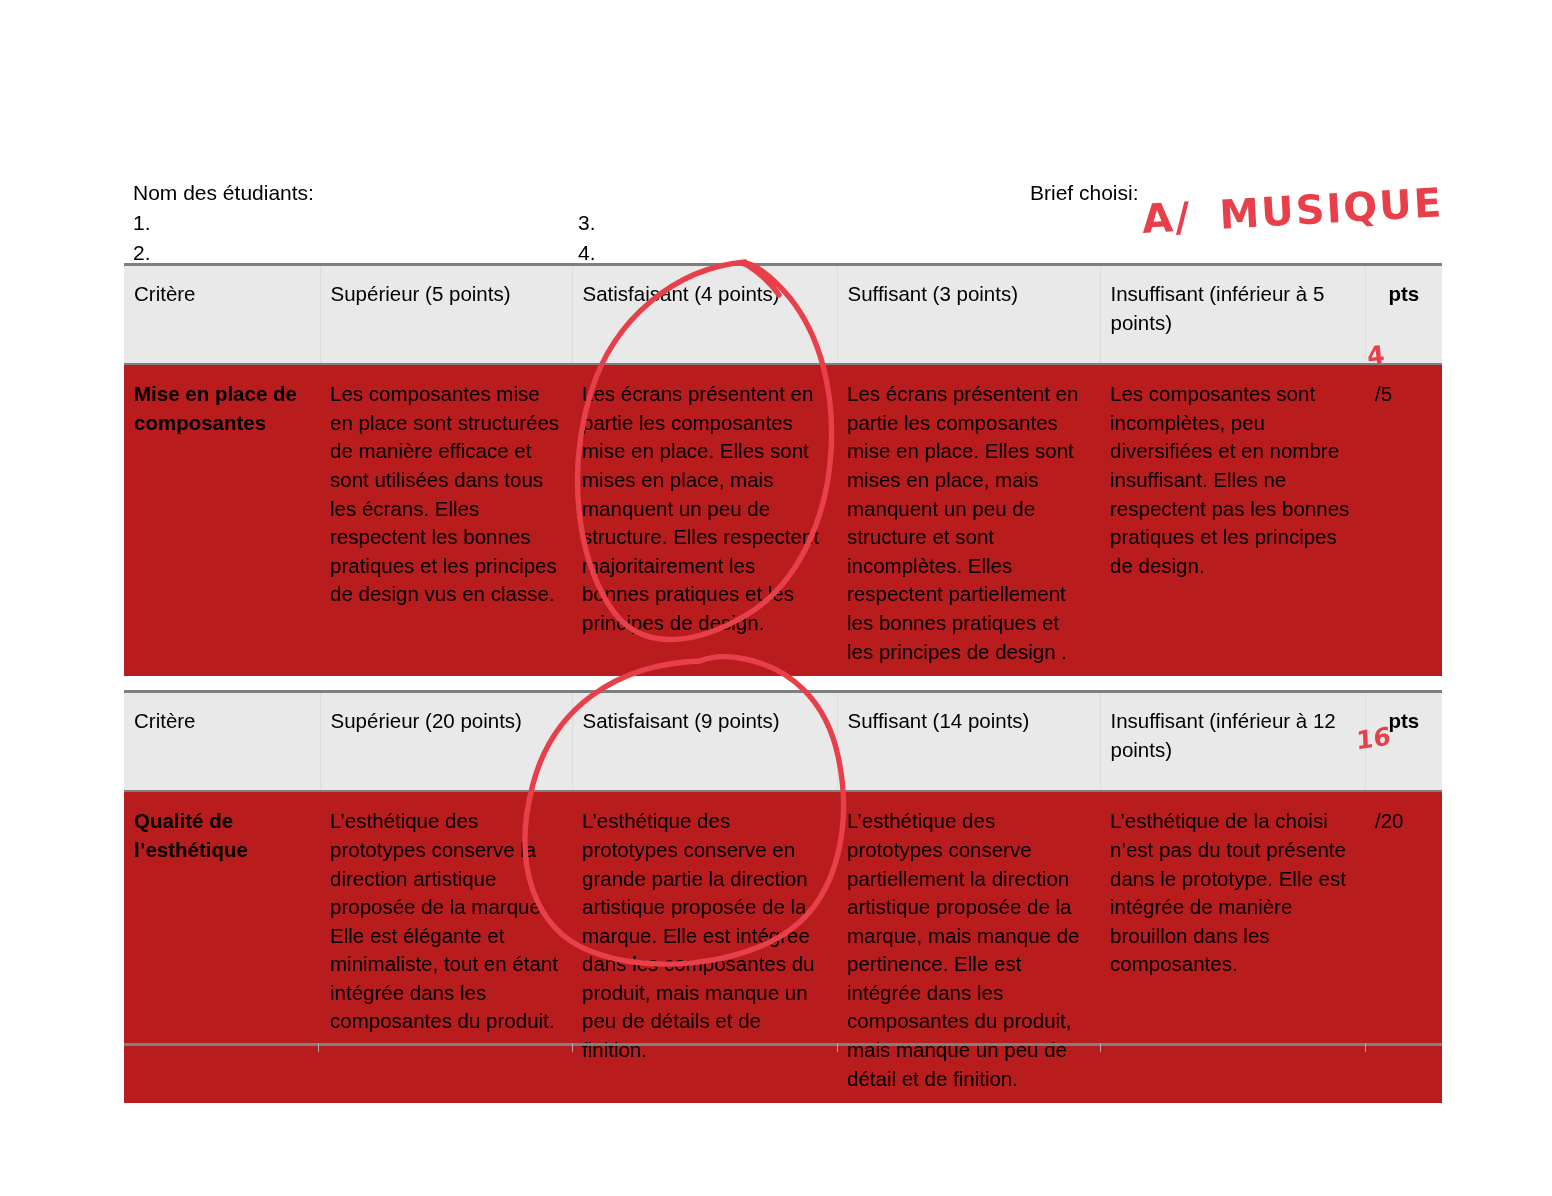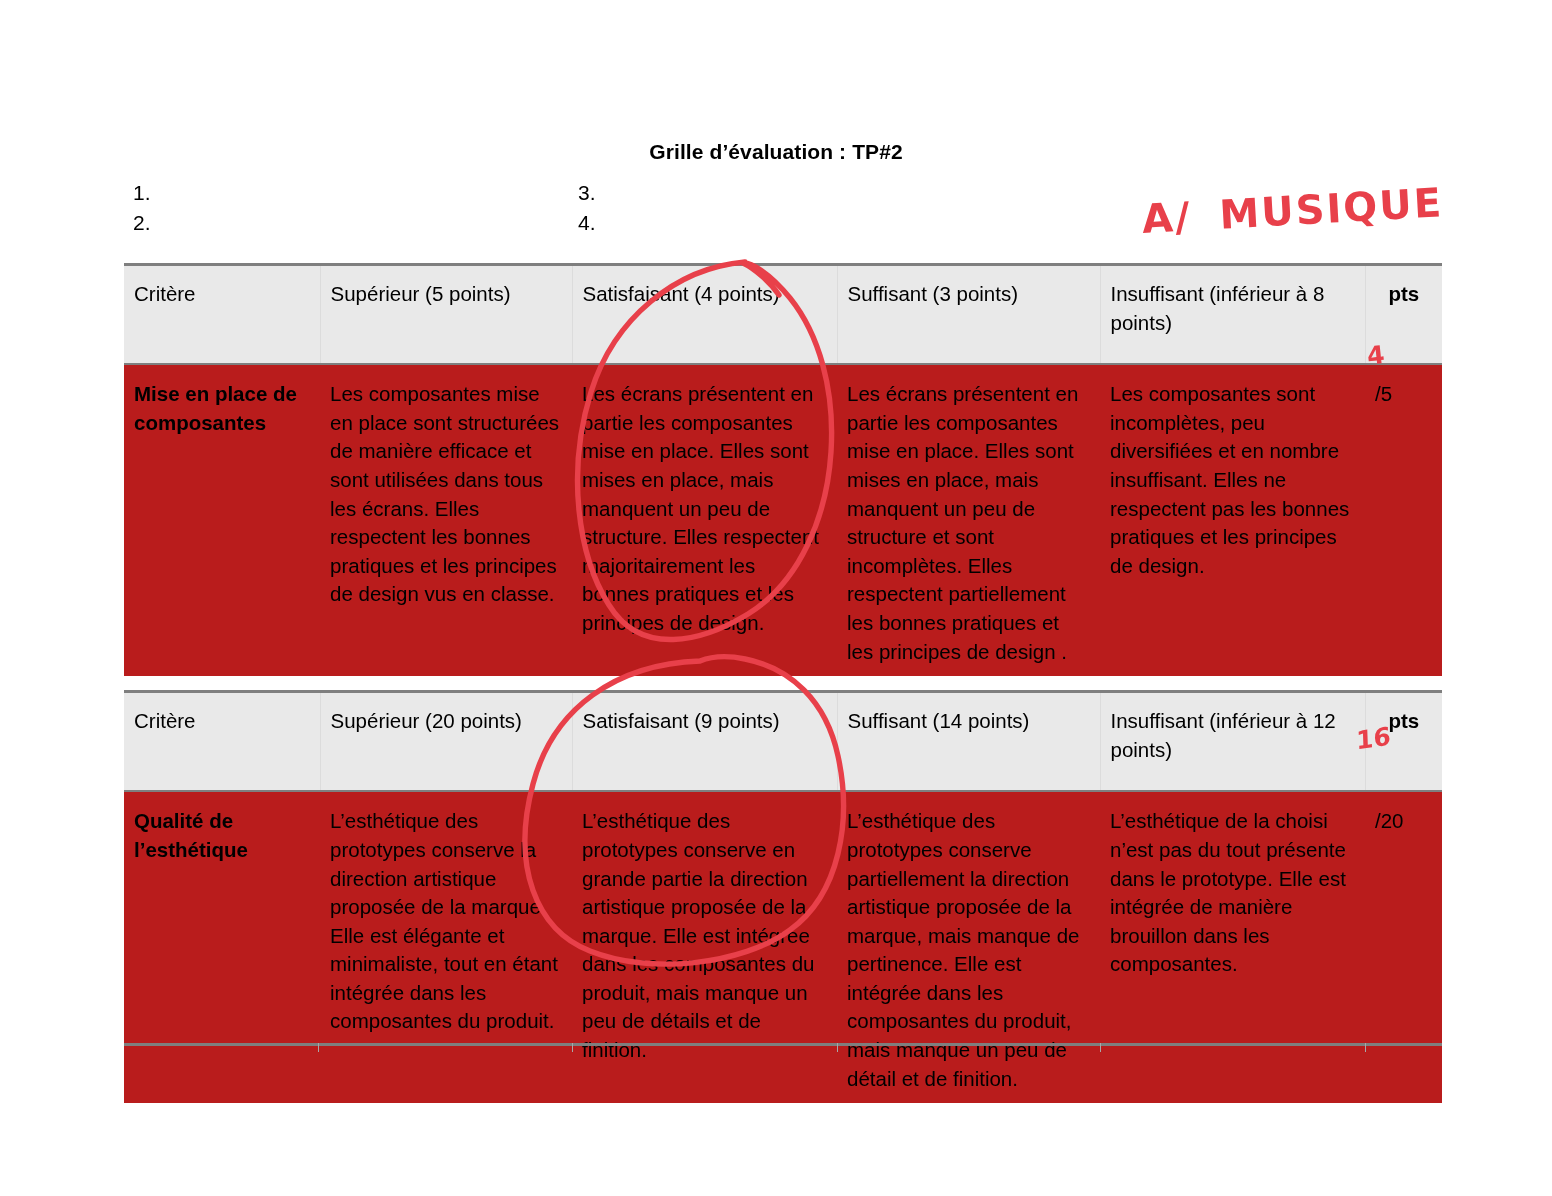--- a/index.html
+++ b/index.html
@@ -151,23 +151,26 @@
     width: 1552px;
     height: 1196px;
     pointer-events: none;
   }
 </style>
 </head>
 <body>
 
 <div class="page">
 
-  <div class="doc-title">Grille d’évaluation : TP#2</div>
 
   <div class="header-block">
+    <div class="hdr-row">
+      <span class="hdr-left">Nom des étudiants:</span>
+      <span class="hdr-right">Brief choisi:</span>
+    </div>
     <div class="hdr-row">
       <span class="hdr-left">1.</span>
       <span class="hdr-mid">3.</span>
     </div>
     <div class="hdr-row">
       <span class="hdr-left">2.</span>
       <span class="hdr-mid">4.</span>
     </div>
   </div>
 
@@ -180,21 +183,21 @@
         <col class="c-ins">
         <col class="c-pts">
     </colgroup>
     <tbody>
 
       <tr class="head-row">
         <td>Critère</td>
         <td>Supérieur (5 points)</td>
         <td>Satisfaisant (4 points)</td>
         <td>Suffisant (3 points)</td>
-        <td>Insuffisant (inférieur à 8 points)</td>
+        <td>Insuffisant (inférieur à 5 points)</td>
         <td class="pts-col">pts</td>
       </tr>
 
       <tr class="body-row">
         <td class="crit-cell">Mise en place de composantes</td>
         <td>Les composantes mise en place sont structurées de manière efficace et sont utilisées dans tous les écrans. Elles respectent les bonnes pratiques et les principes de design vus en classe.</td>
         <td>Les écrans présentent en partie les composantes mise en place. Elles sont mises en place, mais manquent un peu de structure.  Elles respectent majoritairement les bonnes pratiques et les principes de design.</td>
         <td>Les écrans présentent en partie les composantes mise en place. Elles sont mises en place, mais manquent un peu de structure et sont incomplètes.  Elles respectent partiellement les bonnes pratiques et les principes de design .</td>
         <td>Les composantes sont incomplètes, peu diversifiées et en nombre insuffisant. Elles ne respectent pas les bonnes pratiques et les principes de design.</td>
         <td class="pts-col">/5</td>

